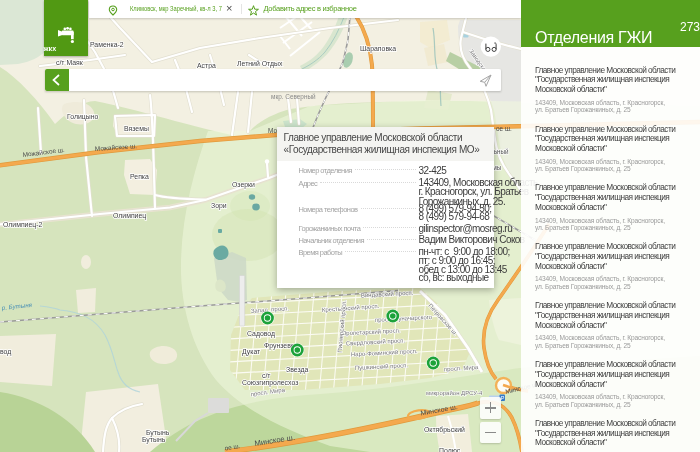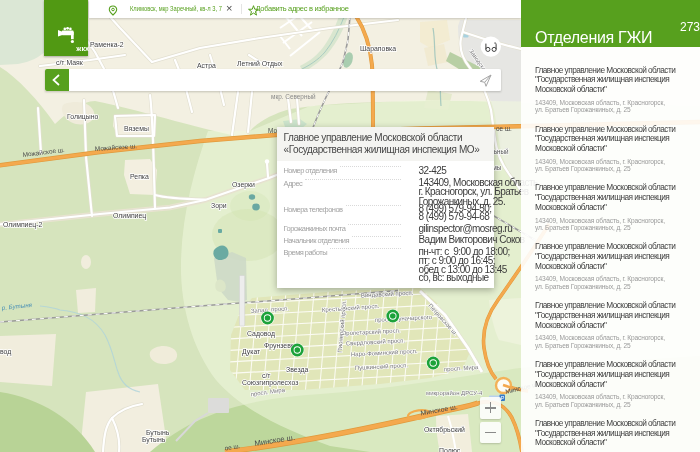--- a/index.html
+++ b/index.html
@@ -299,34 +299,34 @@
  <svg class="abs" style="left:19.5px;top:5px" width="10" height="11" viewBox="0 0 10 11">
   <path d="M5,1 C2.7,1 1.3,2.7 1.3,4.5 C1.3,6.7 5,10 5,10 C5,10 8.7,6.7 8.7,4.5 C8.7,2.7 7.3,1 5,1 Z" fill="none" stroke="#57a01e" stroke-width="1.1"></path>
   <circle cx="5" cy="4.5" r="1.3" fill="none" stroke="#57a01e" stroke-width="1"></circle>
  </svg>
  <div class="abs" style="left:41.5px;top:0;height:18px;line-height:18px;font-size:7.8px;color:#57a01e;transform:scaleX(0.74);transform-origin:0 50%;white-space:nowrap">Климовск, мкр Заречный, кв-л 3, 7</div>
  <div class="abs" style="left:137.5px;top:0;height:18px;line-height:17px;font-size:11px;color:#4c4c4c">×</div>
  <div class="abs" style="left:152.5px;top:4px;width:1px;height:10px;background:#e4e4e4"></div>
  <svg class="abs" style="left:159.5px;top:5px" width="11" height="11" viewBox="0 0 11 11">
   <path d="M5.5,0.7 L6.73,4.2 L10.44,4.29 L7.5,6.55 L8.56,10.11 L5.5,8.0 L2.44,10.11 L3.5,6.55 L0.56,4.29 L4.27,4.2 Z" fill="none" stroke="#57a01e" stroke-width="1" stroke-linejoin="miter"></path>
  </svg>
- <div class="abs" style="left:167px;top:0;height:18px;line-height:18px;font-size:7.5px;letter-spacing:-0.3px;color:#57a01e">Добавить адрес в избранное</div>
+ <div class="abs" style="left:175px;top:0;height:18px;line-height:18px;font-size:7.5px;letter-spacing:-0.3px;color:#57a01e">Добавить адрес в избранное</div>
 </div>
 
 <div class="abs" style="left:43.5px;top:0;width:44.5px;height:55.5px;background:#519913;box-shadow:0 1px 2px rgba(0,0,0,0.3)">
  <svg class="abs" style="left:14px;top:25.5px" width="17" height="18" viewBox="0 0 17 18">
   <circle cx="6.8" cy="2.9" r="1.3" fill="#fff"></circle>
       <circle cx="9.6" cy="2.3" r="1.4" fill="#fff"></circle>
       <circle cx="12.4" cy="2.9" r="1.3" fill="#fff"></circle>
   <path d="M0,4 L4.4,5.7 L4.4,8.9 L0,10.6 Z" fill="#fff"></path>
   <rect x="3.8" y="4.6" width="11.8" height="4.7" rx="0.8" fill="#fff"></rect>
   <rect x="13" y="6" width="2.7" height="7.2" fill="#fff"></rect>
   <circle cx="14.4" cy="15.5" r="1.6" fill="#fff"></circle>
  </svg>
- <div class="abs" style="left:0;top:43.5px;width:45.5px;text-align:right;font-size:7.2px;font-weight:bold;color:#fff">жкх</div>
+ <div class="abs" style="left:0;top:43.5px;width:45.5px;text-align:left;font-size:7.2px;font-weight:bold;color:#fff">жкх</div>
 </div>
 
 <div class="abs" style="left:45px;top:69px;width:456px;height:22.4px;box-shadow:0 1px 2px rgba(0,0,0,0.2)">
  <div class="abs" style="left:0;top:0;width:23.5px;height:22.4px;background:#57a01e;border-radius:2px 0 0 2px">
   <svg class="abs" style="left:6px;top:5px" width="10" height="12" viewBox="0 0 10 12">
         <path d="M8,1 L2.5,6 L8,11" fill="none" stroke="#fff" stroke-width="1.7"></path>
       </svg>
  </div>
  <div class="abs" style="left:23.5px;top:0;width:432.5px;height:22.4px;background:#fff;border-radius:0 2px 2px 0">
   <svg class="abs" style="right:9px;top:5px" width="13" height="13" viewBox="0 0 13 13">
@@ -363,21 +363,21 @@
       <i></i>
     </div>
     <div class="vl" style="top:108.9px">Вадим Викторович Соков</div>
  <div class="rw" style="top:121.8px">
       <span>Время работы</span>
       <i></i>
     </div>
     <div class="vl" style="top:121.8px;line-height:8.7px">пн-чт: с&nbsp; 9:00 до 18:00;<br>пт: с 9:00 до 16:45;<br>обед с 13:00 до 13:45<br>сб, вс: выходные</div>
 </div>
 <style>
-.rw{position:absolute;left:7px;width:120px;display:flex;align-items:flex-start}
+.rw{position:absolute;left:22px;width:120px;display:flex;align-items:center}
 .rw span{font-size:7.5px;color:#a2a2a2;white-space:nowrap;letter-spacing:-0.55px}
 .rw i{flex:1;border-bottom:1px dotted #d9d9d9;margin:0 3px 2px 3px;min-width:4px}
 .vl{position:absolute;left:142px;font-size:10px;line-height:9.5px;color:#3c3c3c;white-space:nowrap;letter-spacing:-0.55px}
 </style>
 
 <div class="abs" style="left:521px;top:0;width:179px;height:452px;background:rgba(255,255,255,0.9)">
  <div class="abs" style="left:0;top:0;width:100%;height:47px;background:#57a01e">
   <div class="abs" style="left:14px;top:14px;height:47px;line-height:47px;font-size:16px;letter-spacing:-0.3px;color:#fff">Отделения ГЖИ</div>
   <div class="abs" style="right:0;top:4px;height:47px;line-height:47px;font-size:12px;color:#fff">273</div>
  </div>

